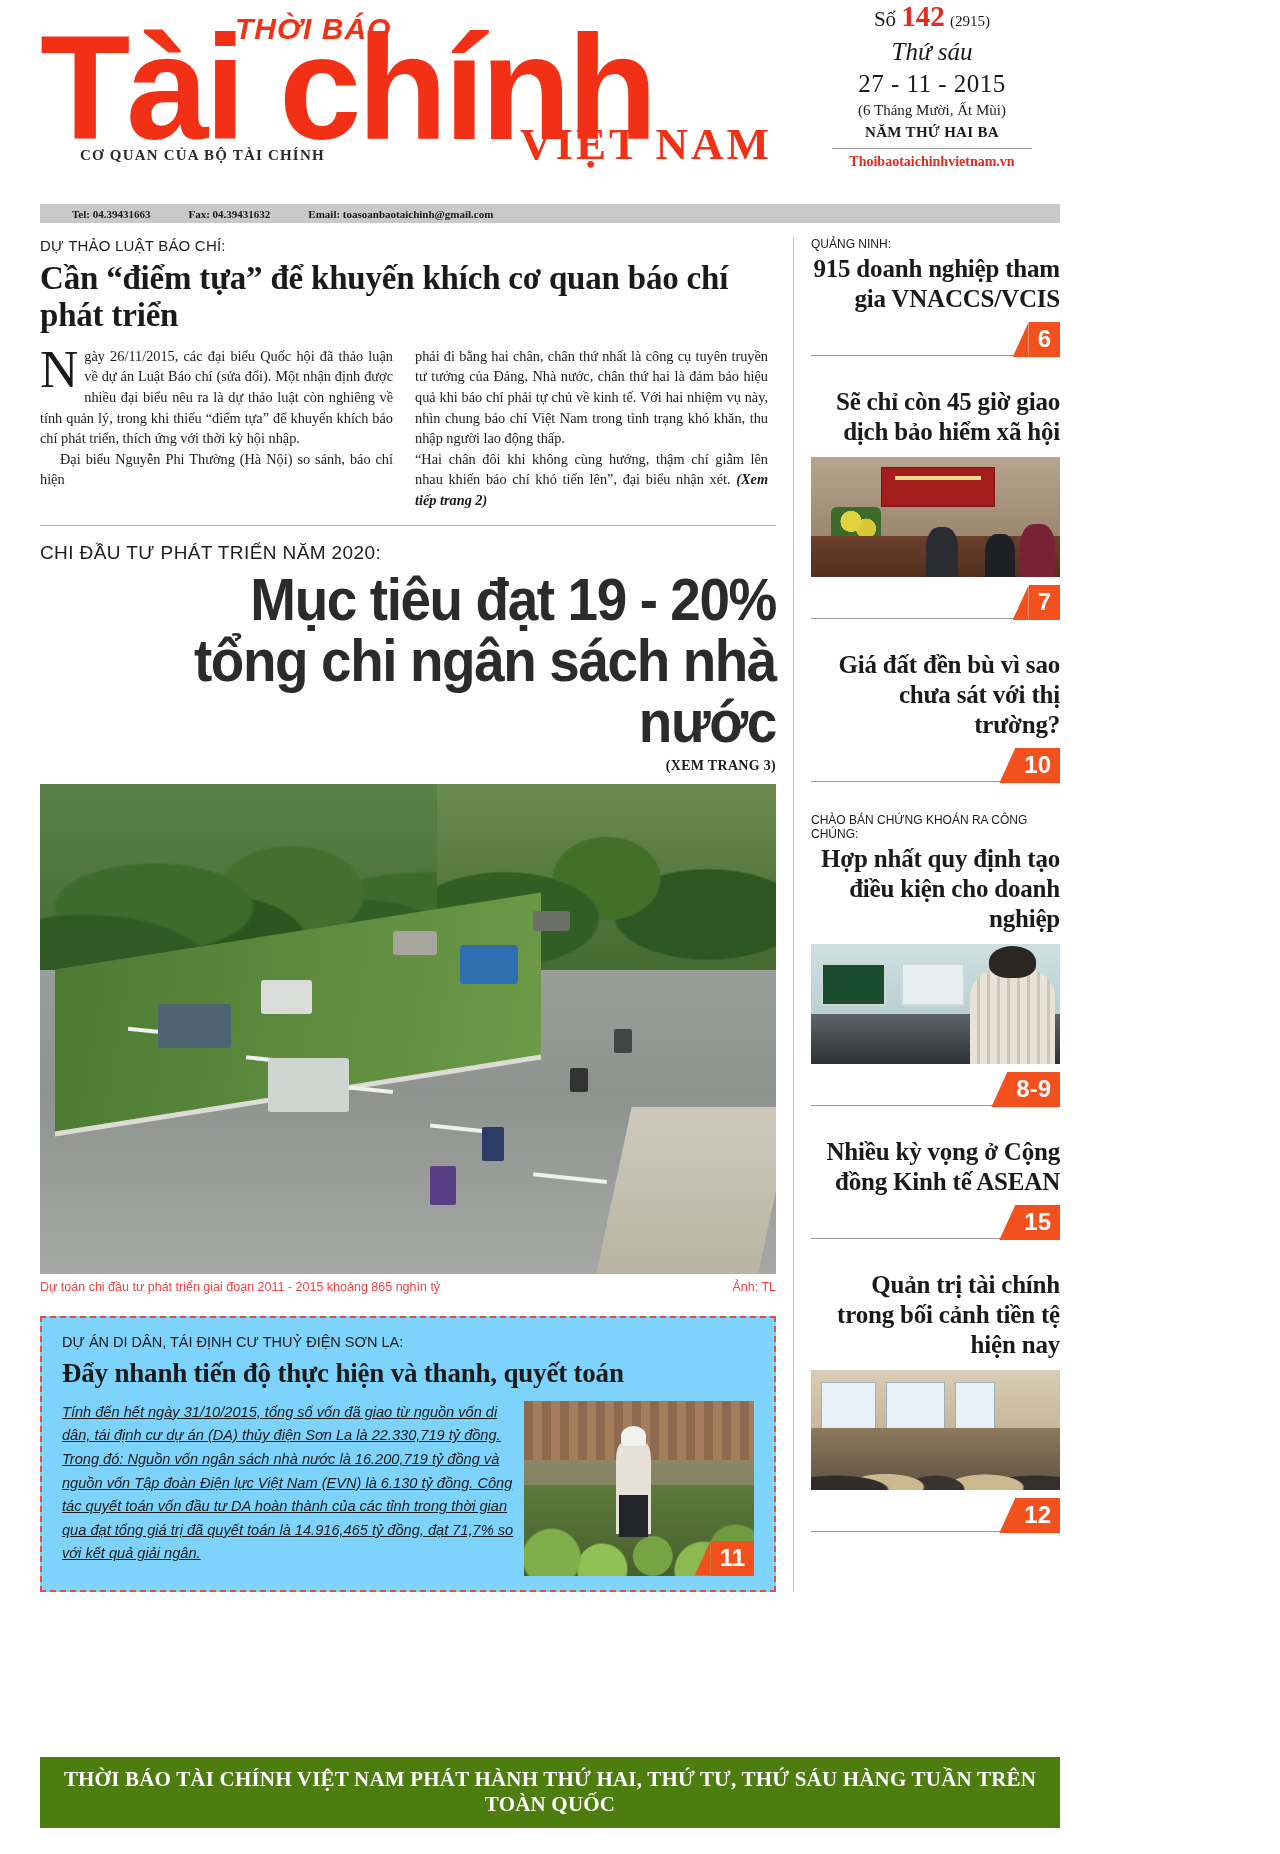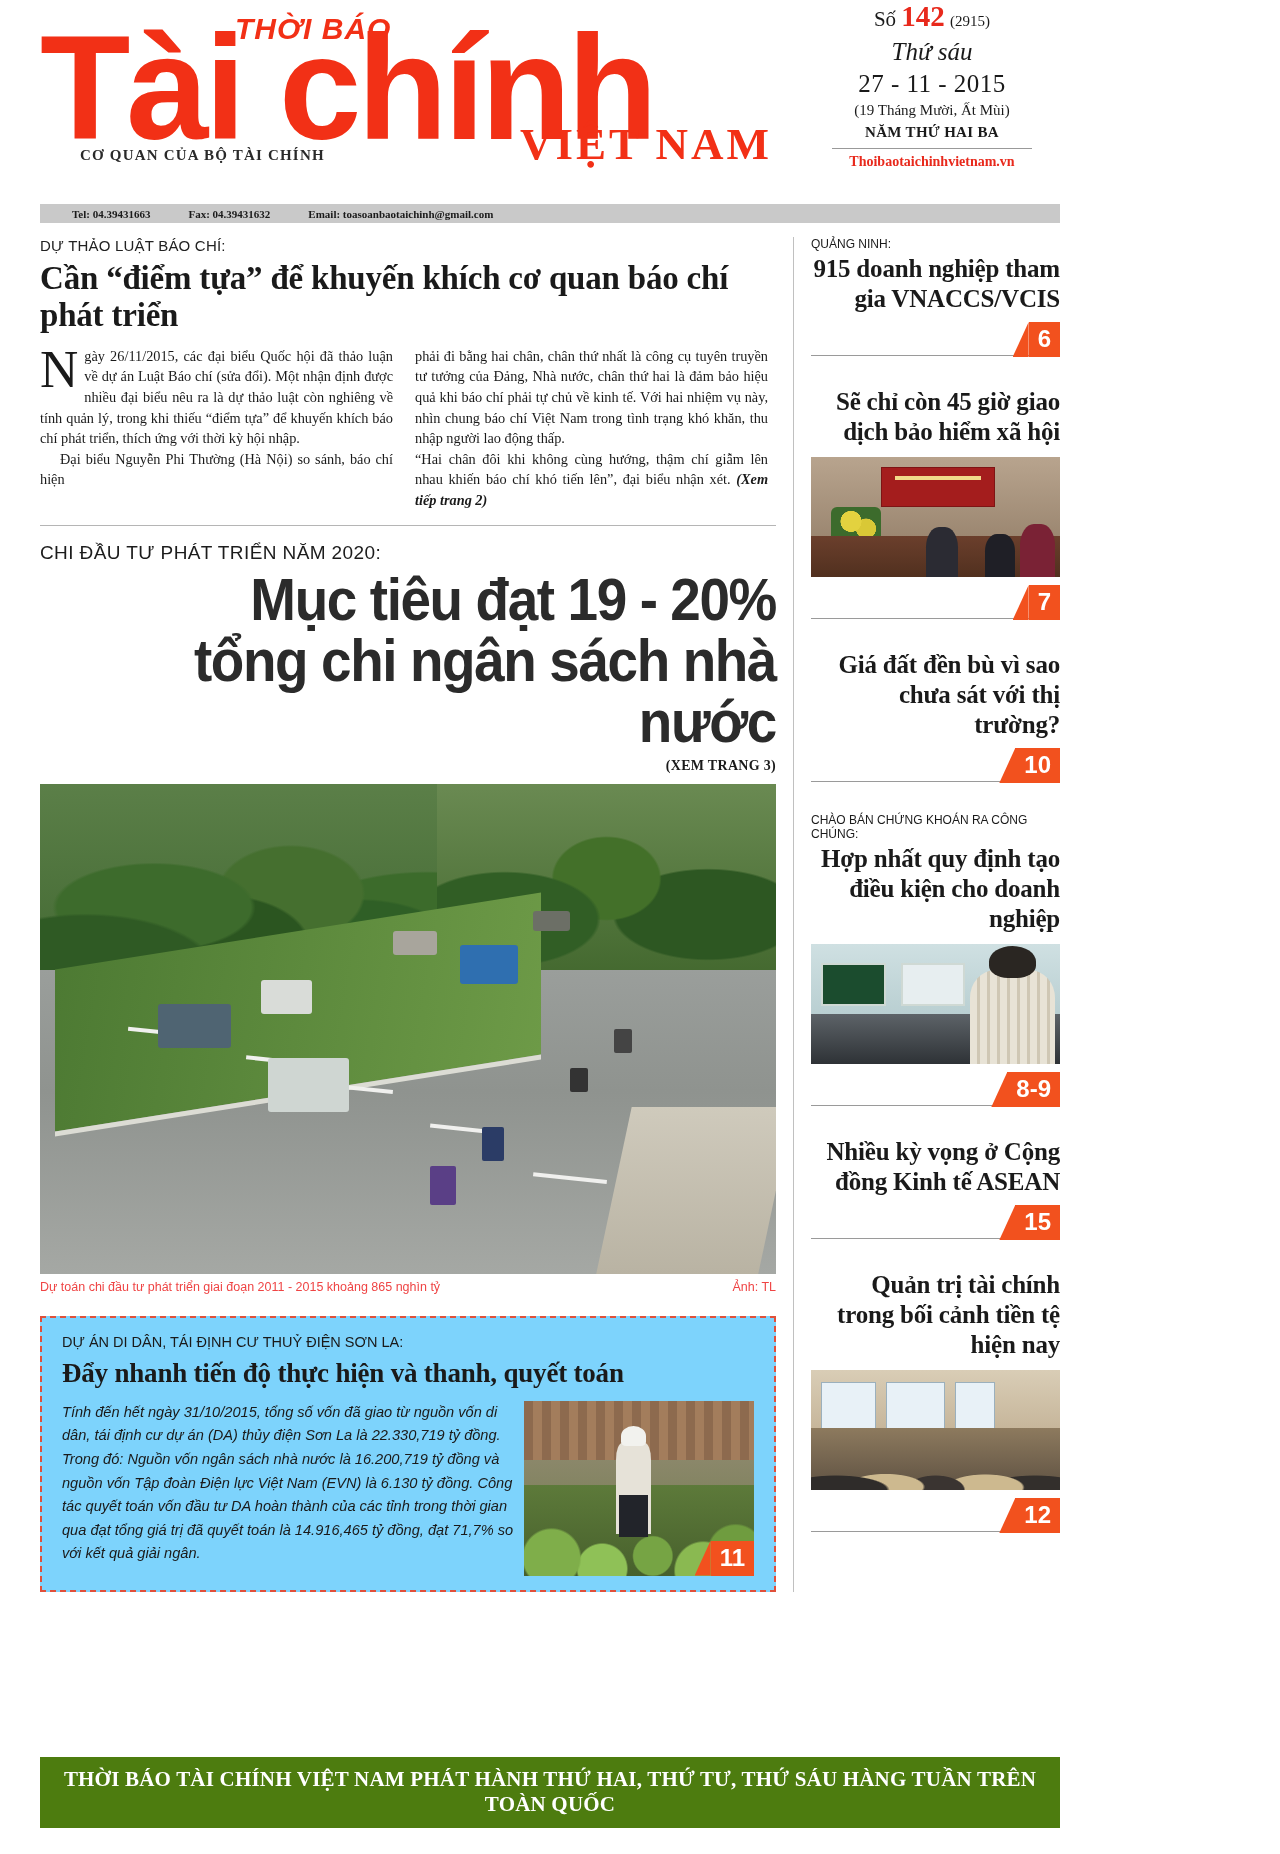--- a/index.html
+++ b/index.html
@@ -115,21 +115,21 @@
   
   .boxed {
     margin-top: 22px; border: 2px dashed #e0503a; background: #7dd3fc;
     padding: 16px 20px 14px 20px; position: relative;
   }
   .boxed-eyebrow { font-family: "Liberation Sans", sans-serif; font-size: 14.5px; }
   .boxed-head {
     font-family: "Liberation Serif", serif; font-weight: bold;
     font-size: 27px; margin-top: 8px; letter-spacing: -0.2px;
   }
-  .boxed-inner { display: flex; gap: 8px; margin-top: 12px; }
+  .boxed-inner { display: flex; gap: 8px; margin-top: 12px; text-decoration: underline; }
   .boxed-text {
     flex: 1; font-style: italic; font-family: "Liberation Sans", sans-serif;
     font-size: 14.6px; line-height: 1.62; text-align: left;
   }
   .boxed-photo { width: 230px; height: 175px; flex: none; position: relative; overflow: hidden; }
 
   
   .side-item { padding-bottom: 4px; }
   .side-eyebrow {
     font-family: Liberation Sans, sans-serif; font-size: 12px;
@@ -260,21 +260,21 @@
       <div class="logo-sub">CƠ QUAN CỦA BỘ TÀI CHÍNH</div>
     </div>
     <div class="issue-block">
       <div class="issue-no">
         <span>Số</span>
         <b>142</b>
         <span class="paren">(2915)</span>
       </div>
       <div class="issue-day">Thứ sáu</div>
       <div class="issue-date">27 - 11 - 2015</div>
-      <div class="issue-lunar">(19 Tháng Mười, Ất Mùi)</div>
+      <div class="issue-lunar">(6 Tháng Mười, Ất Mùi)</div>
       <div class="issue-year">NĂM THỨ HAI BA</div>
       <div class="issue-rule"></div>
       <div class="issue-web">Thoibaotaichinhvietnam.vn</div>
     </div>
   </div>
 
   <div class="contact-bar">
     <span>Tel: 04.39431663</span>
     <span>Fax: 04.39431632</span>
     <span>Email: toasoanbaotaichinh@gmail.com</span>

